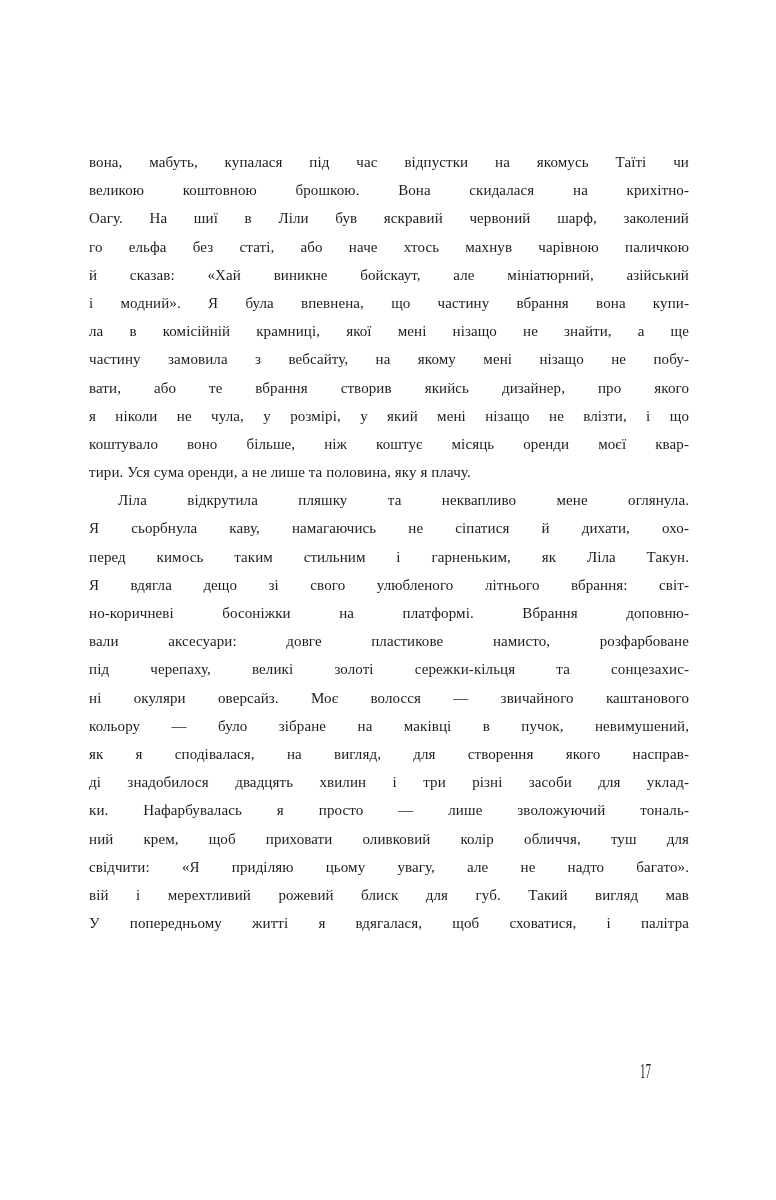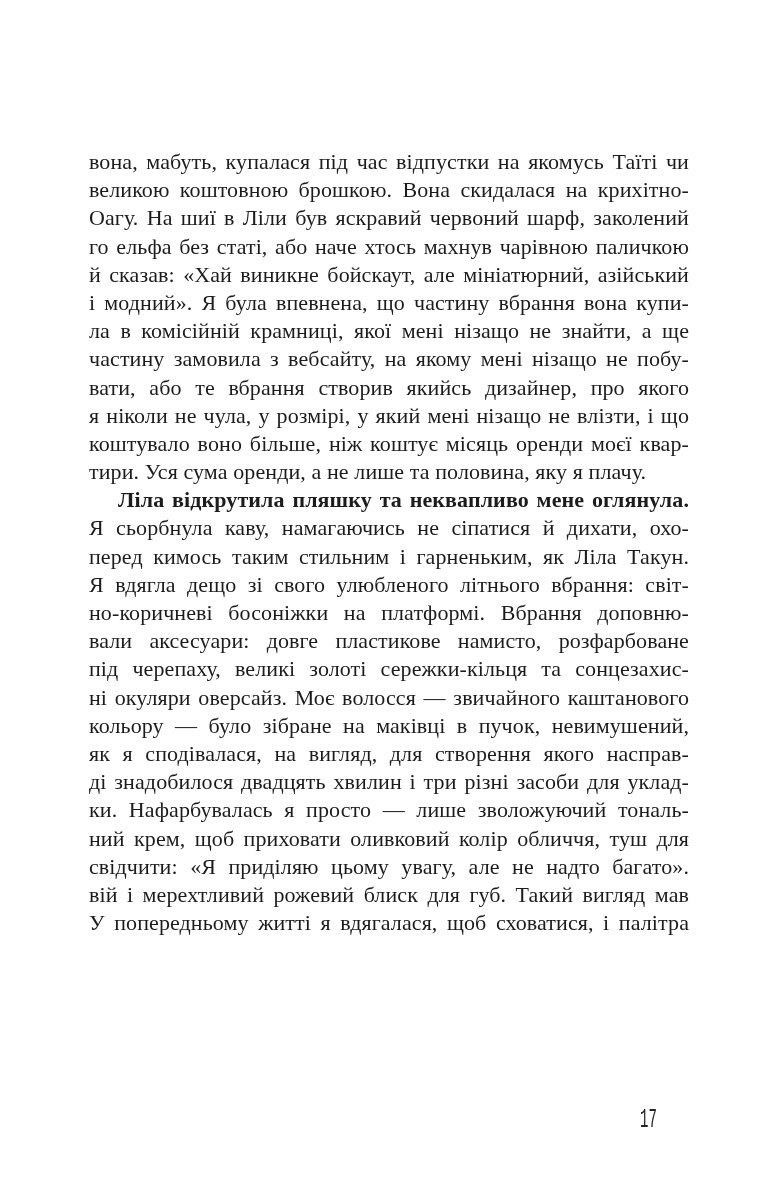--- a/index.html
+++ b/index.html
@@ -14,45 +14,44 @@
     background: #ffffff;
     overflow: hidden;
     font-family: "Liberation Serif", "DejaVu Serif", serif;
     color: #1c1c1c;
   }
   .text-block {
     position: absolute;
     left: 89px;
     top: 148px;
     width: 600px;
-    font-size: 22px;
+    font-size: 15px;
     line-height: 28.2px;
     letter-spacing: 0.1px;
   }
   .line {
     text-align: justify;
     text-align-last: justify;
     white-space: normal;
     height: 28.2px;
     overflow: visible;
   }
   .line.indent {
     text-indent: 29px;
-    font-weight: bold;
   }
   .line.flush-last {
     text-align-last: left;
   }
   .folio {
     position: absolute;
-    top: 1107px;
+    top: 1058px;
     left: 640px;
     width: 20px;
-    font-family: Liberation Mono, monospace;
-    font-size: 28px;
+    font-family: Liberation Serif, serif;
+    font-size: 22px;
     line-height: 25px;
     color: #222222;
   }
   .folio .folio-num {
     display: inline-block;
     transform: scaleX(0.5);
     transform-origin: left center;
   }
 </style>
 </head>

